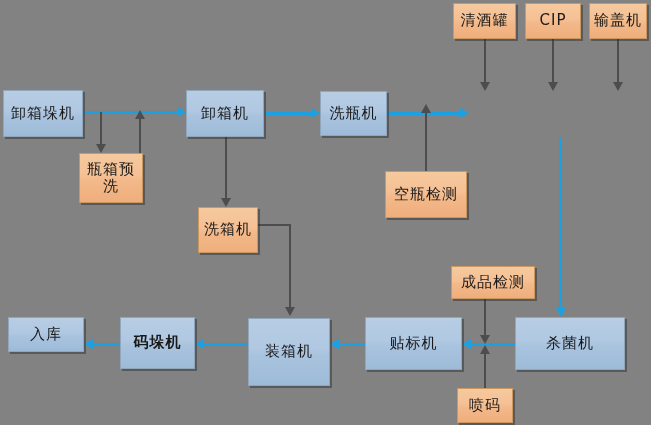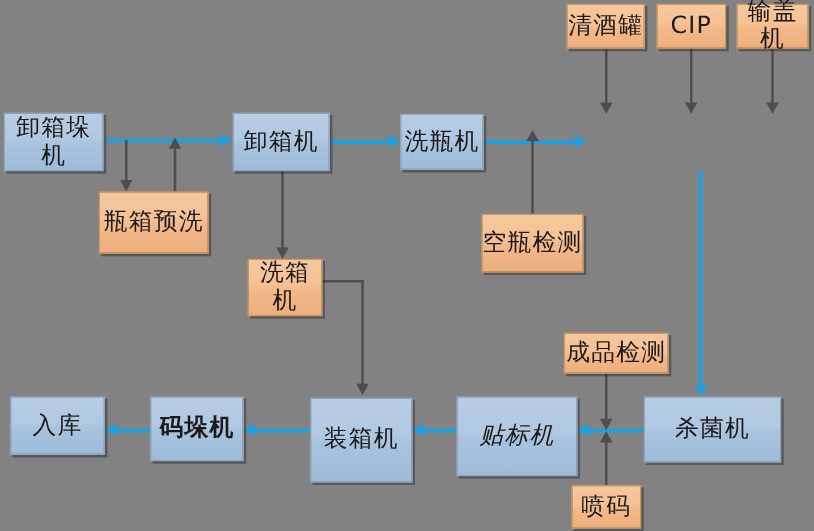--- a/index.html
+++ b/index.html
@@ -10,21 +10,21 @@
     overflow:hidden;
   }
   #canvas{position:relative;width:651px;height:425px;}
 
   .node{
     position:absolute;
     box-sizing:border-box;
     display:flex;align-items:center;justify-content:center;
     text-align:center;
     color:#1a1a1a;
-    font-size:19px;
+    font-size:15px;
     line-height:1.15;
     letter-spacing:1px;
     border:1px solid #9aa3ad;
     box-shadow:2px 2px 0 rgba(40,40,40,.45);
     z-index:3;
   }
   .node.blue{
     background:linear-gradient(180deg,#b7cde4 0%,#b0c8e2 45%,#a9c3de 55%,#9dbbd8 100%);
     border-color:#8fa6bd;
   }
@@ -102,21 +102,21 @@
   <div class="seg cyan" style="left:203px;top:343px;width:46px;height:3px;"></div>
   <div class="head left cyan" style="left:195px;top:339px;"></div>
 
   <div class="seg cyan" style="left:92px;top:343px;width:29px;height:3px;"></div>
   <div class="head left cyan" style="left:84px;top:339px;"></div>
 
   <div class="node blue" style="left:3px;top:90px;width:80px;height:47px;">
     <span>卸箱垛机</span>
   </div>
 
-  <div class="node orange" style="left:79px;top:153px;width:88px;height:50px;">
+  <div class="node orange" style="left:79px;top:153px;width:64px;height:50px;">
     <span>瓶箱预洗</span>
   </div>
 
   <div class="node blue" style="left:186px;top:90px;width:78px;height:47px;">
     <span>卸箱机</span>
   </div>
 
   <div class="node orange" style="left:198px;top:207px;width:60px;height:46px;">
     <span>洗箱机</span>
   </div>
@@ -147,29 +147,29 @@
   </div>
 
   <div class="node orange" style="left:451px;top:266px;width:84px;height:33px;">
     <span>成品检测</span>
   </div>
 
   <div class="node orange" style="left:457px;top:388px;width:56px;height:35px;">
     <span>喷码</span>
   </div>
 
-  <div class="node blue" style="left:365px;top:317px;width:97px;height:64px;font-style:italic;">
+  <div class="node blue" style="left:365px;top:317px;width:97px;height:53px;">
     <span>贴标机</span>
   </div>
 
   <div class="node blue" style="left:248px;top:318px;width:82px;height:68px;justify-content:center;">
     <span>装箱机</span>
   </div>
 
   <div class="node blue" style="left:120px;top:317px;width:75px;height:52px;font-weight:bold;">
     <span>码垛机</span>
   </div>
 
-  <div class="node blue" style="left:8px;top:317px;width:76px;height:47px;justify-content:center;">
+  <div class="node blue" style="left:8px;top:317px;width:76px;height:35px;justify-content:center;">
     <span>入库</span>
   </div>
 
 </div>
 
 </body></html>

